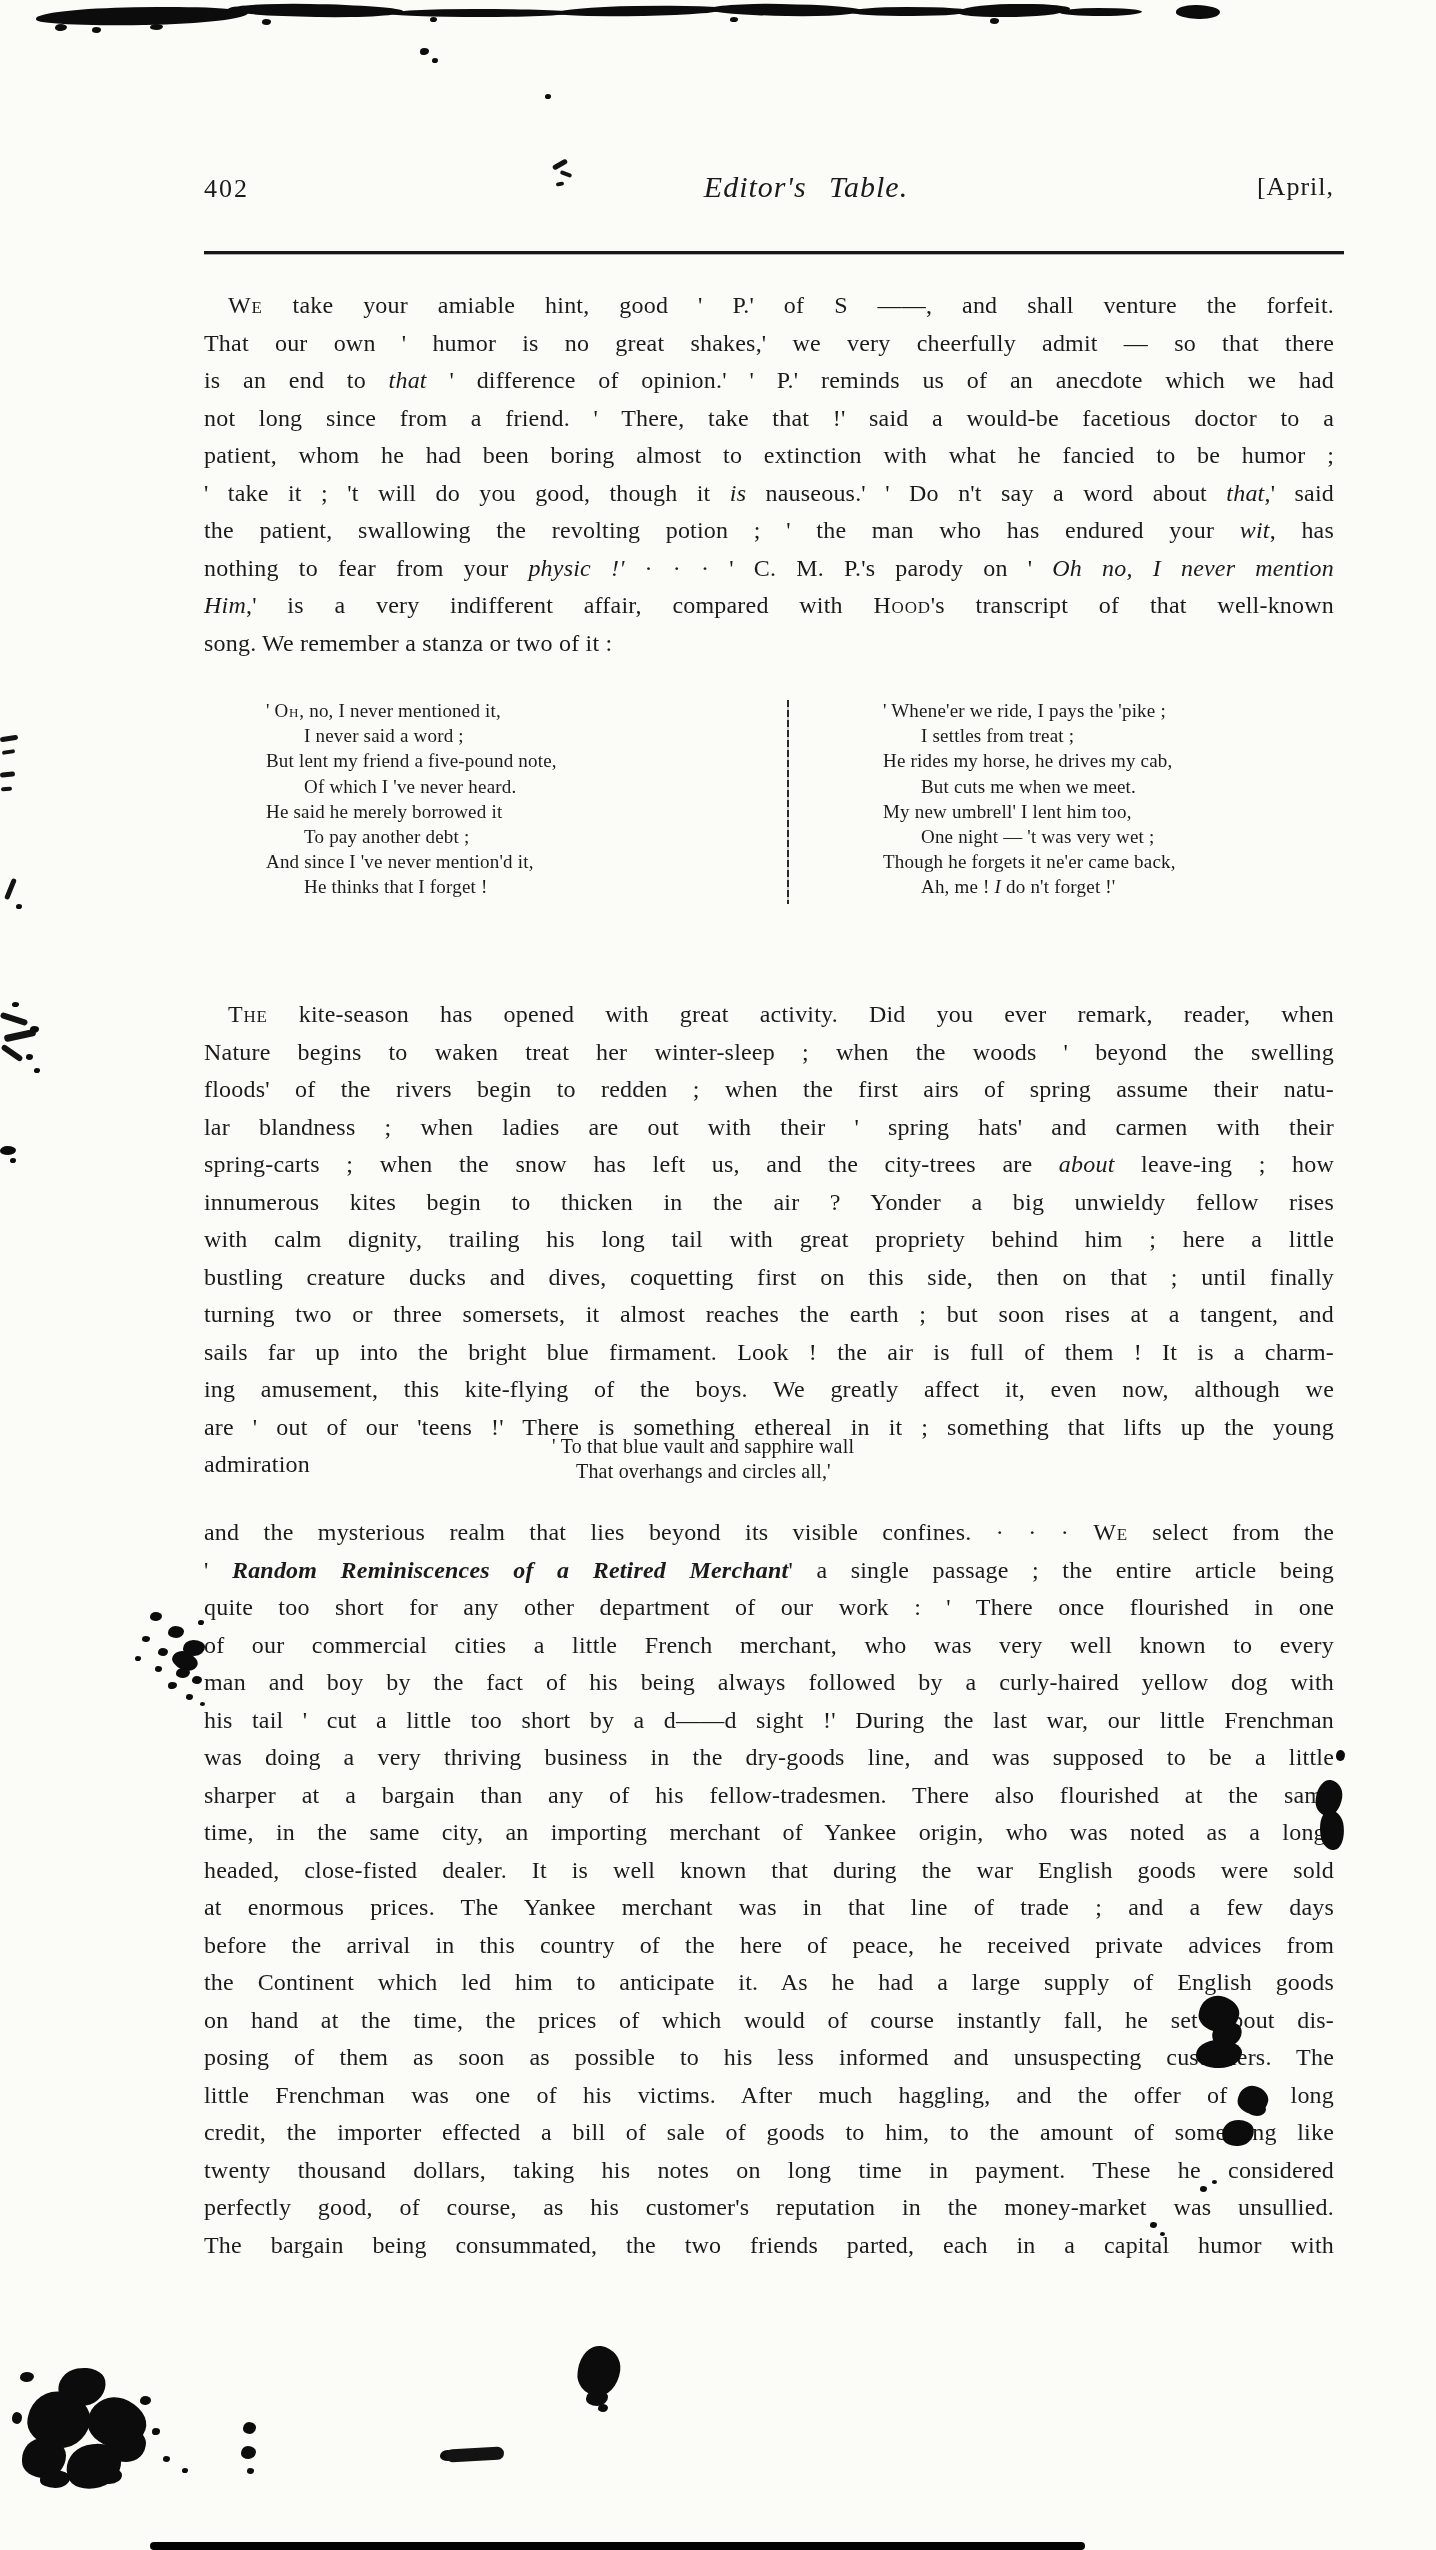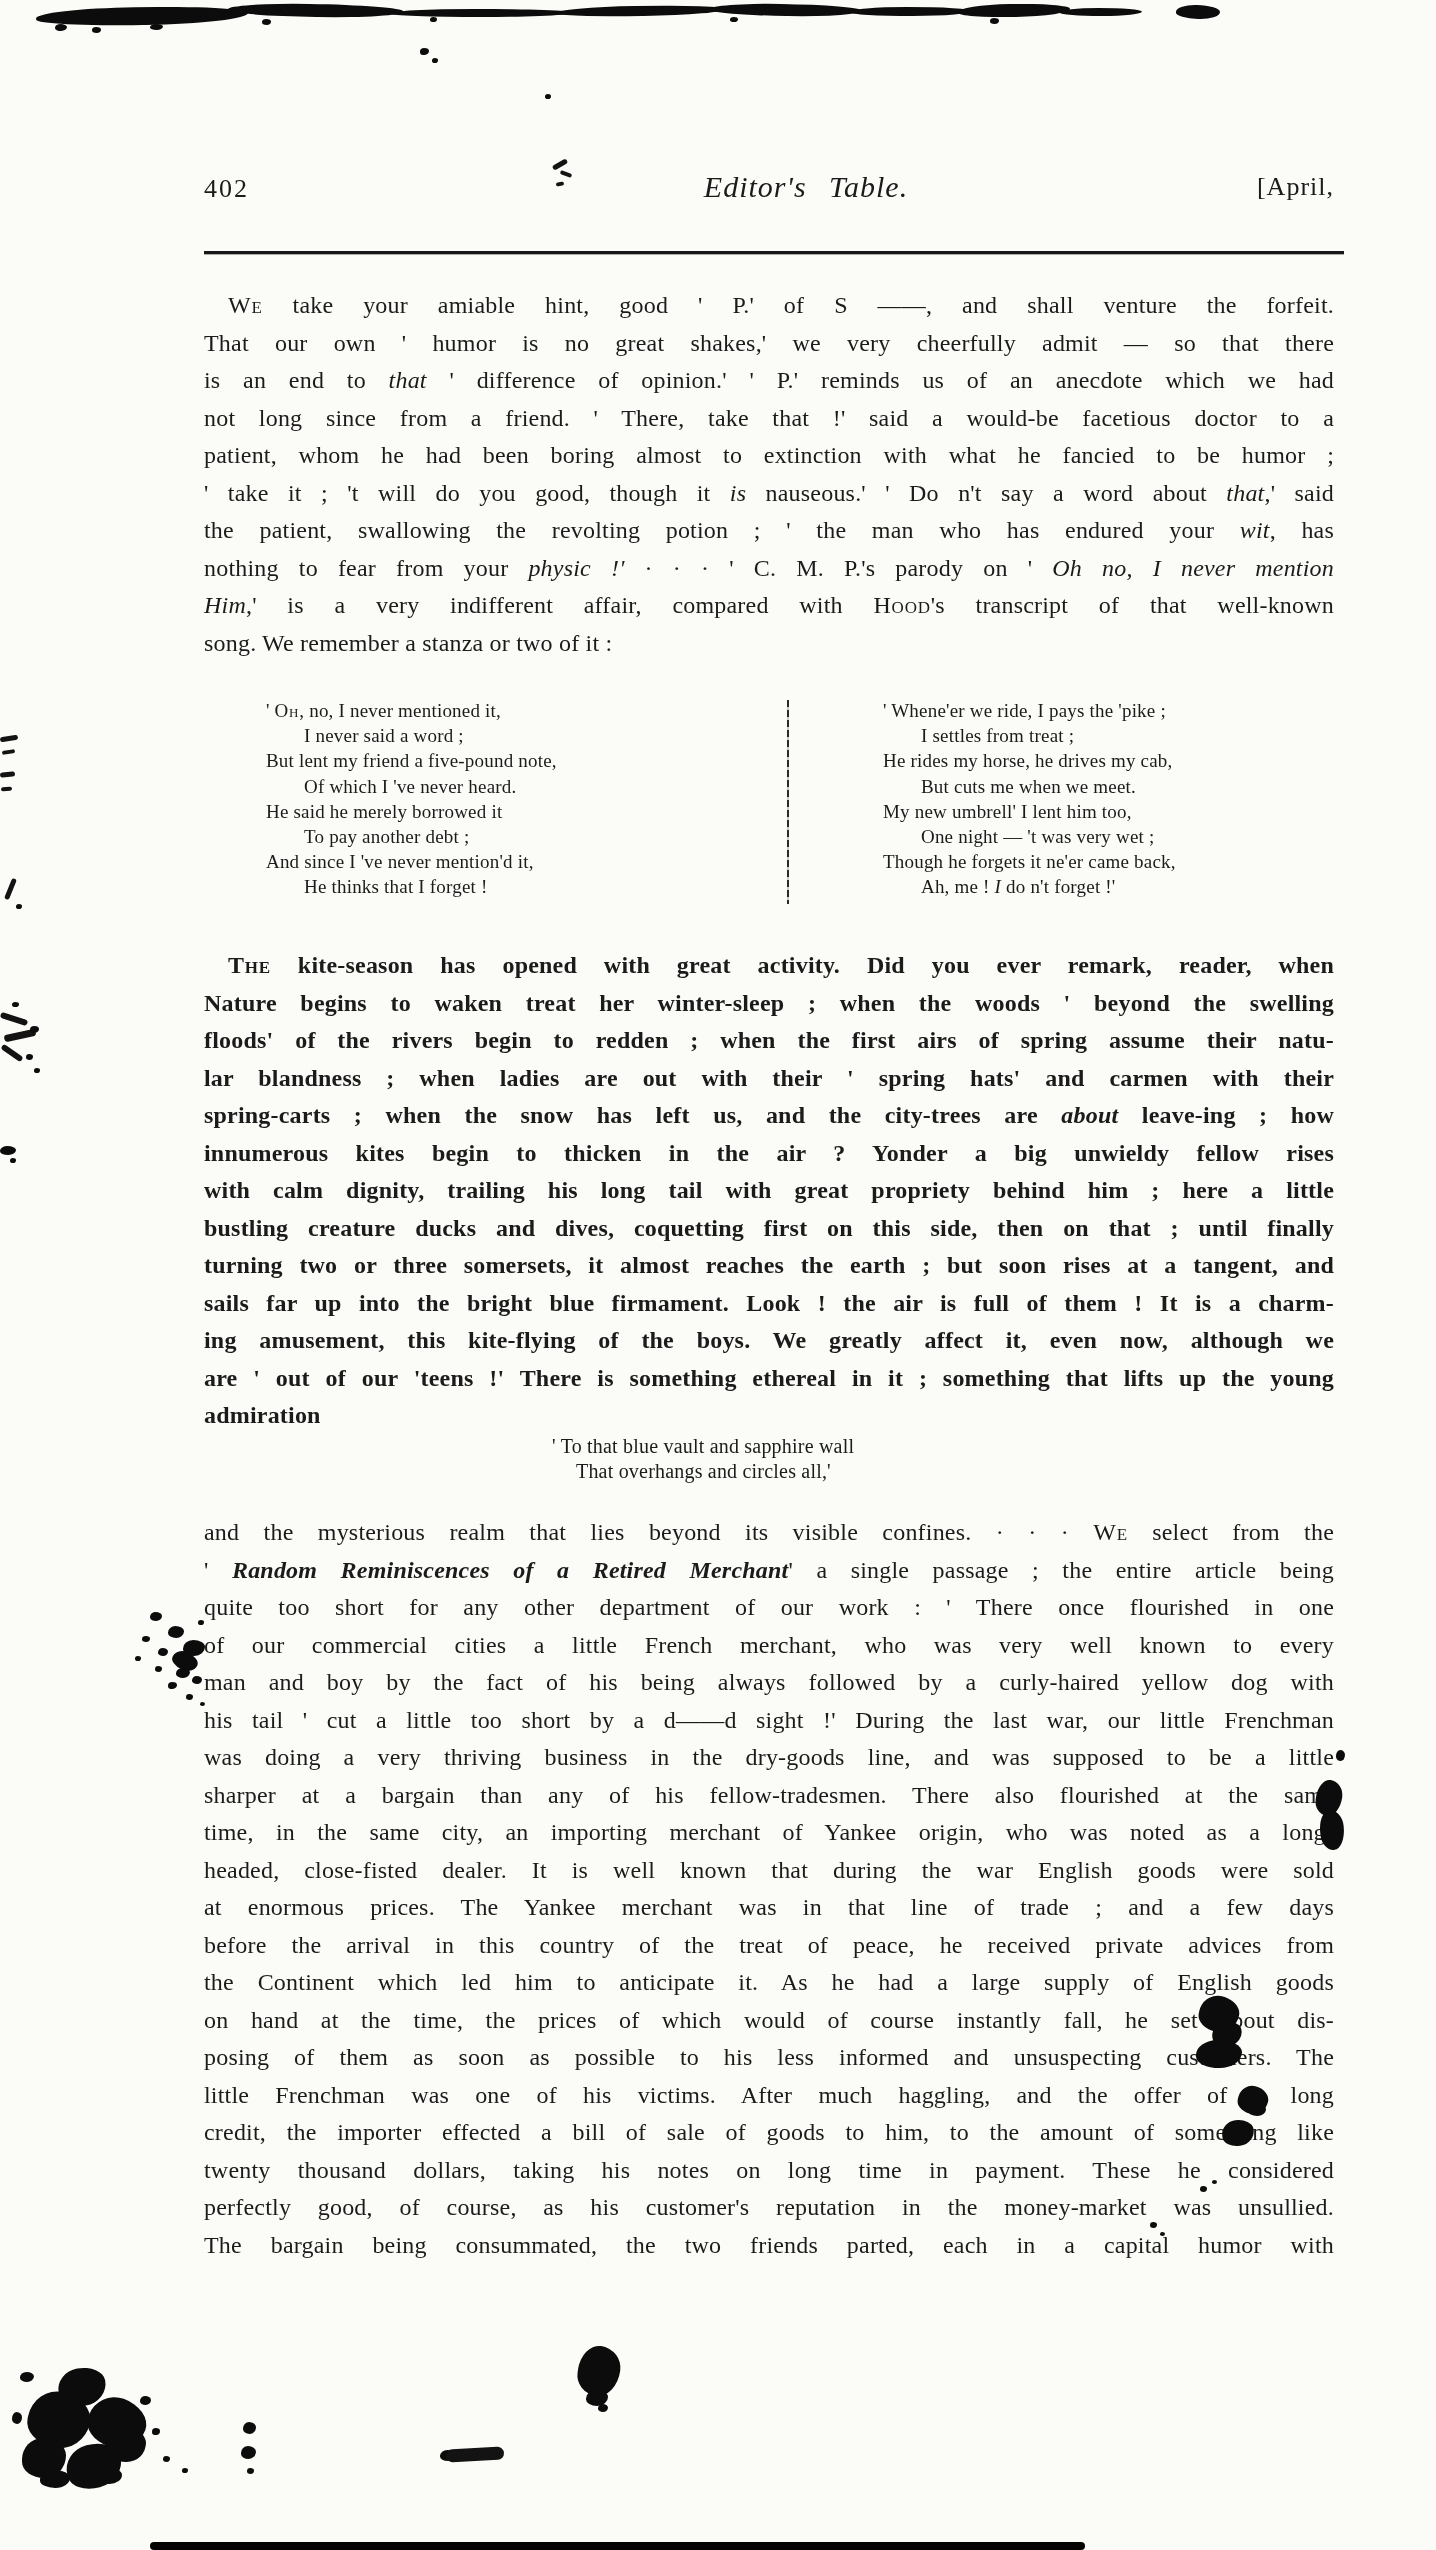--- a/index.html
+++ b/index.html
@@ -79,21 +79,21 @@
       <div class="line">' Whene'er we ride, I pays the 'pike ;</div>
       <div class="line ind">I settles from treat ;</div>
       <div class="line">He rides my horse, he drives my cab,</div>
       <div class="line ind">But cuts me when we meet.</div>
       <div class="line">My new umbrell' I lent him too,</div>
       <div class="line ind">One night — 't was very wet ;</div>
       <div class="line">Though he forgets it ne'er came back,</div>
       <div class="line ind">Ah, me !  <span class="seg-i">I</span> do n't forget !'</div>
     </div>
 
-  <div class="tb body-text" style="top:947px;font-weight:bold;">
+  <div class="tb body-text" style="top:996px;">
       <div class="line just ind"><span class="seg-sc">The</span> kite-season has opened with great activity.  Did you ever remark, reader, when</div>
       <div class="line just">Nature begins to waken treat her winter-sleep ; when the woods ' beyond the swelling</div>
       <div class="line just">floods' of the rivers begin to redden ; when the first airs of spring assume their natu-</div>
       <div class="line just">lar blandness ; when ladies are out with their ' spring hats' and carmen with their</div>
       <div class="line just">spring-carts ; when the snow has left us, and the city-trees are <span class="seg-i">about</span> leave-ing ; how</div>
       <div class="line just">innumerous kites begin to thicken in the air ?  Yonder a big unwieldy fellow rises</div>
       <div class="line just">with calm dignity, trailing his long tail with great propriety behind him ; here a little</div>
       <div class="line just">bustling creature ducks and dives, coquetting first on this side, then on that ; until finally</div>
       <div class="line just">turning two or three somersets, it almost reaches the earth ; but soon rises at a tangent, and</div>
       <div class="line just">sails far up into the bright blue firmament.  Look ! the air is full of them !  It is a charm-</div>
@@ -112,21 +112,21 @@
       <div class="line just">' <span class="seg-bi">Random Reminiscences of a Retired Merchant</span>' a single passage ; the entire article being</div>
       <div class="line just">quite too short for any other department of our work :  ' There once flourished in one</div>
       <div class="line just">of our commercial cities a little French merchant, who was very well known to every</div>
       <div class="line just">man and boy by the fact of his being always followed  by a curly-haired yellow dog with</div>
       <div class="line just">his tail ' cut a little too short by a d——d sight !'  During the last war, our little Frenchman</div>
       <div class="line just">was doing a very thriving business in the dry-goods line, and was supposed to be a little</div>
       <div class="line just">sharper at a bargain than any of his fellow-tradesmen.  There also flourished at the same</div>
       <div class="line just">time, in the same city, an importing merchant of Yankee origin, who was noted as a long-</div>
       <div class="line just">headed, close-fisted dealer.  It is well known that during the war English goods were sold</div>
       <div class="line just">at enormous prices.  The Yankee merchant was in that line of trade ; and a few days</div>
-      <div class="line just">before the arrival in this country of the treat of peace, he received private advices from</div>
+      <div class="line just">before the arrival in this country of the here of peace, he received private advices from</div>
       <div class="line just">the Continent which led him to anticipate it.  As he had a large supply of English goods</div>
       <div class="line just">on hand at the time, the prices of which would of course instantly fall, he set about dis-</div>
       <div class="line just">posing of them as soon as possible to his less informed and unsuspecting customers.  The</div>
       <div class="line just">little Frenchman was one of his victims.  After much haggling, and the offer of a long</div>
       <div class="line just">credit, the importer effected a bill of sale of goods to him, to the amount of something like</div>
       <div class="line just">twenty thousand dollars, taking his notes on long time in payment.  These he considered</div>
       <div class="line just">perfectly good, of course, as his customer's reputation in the money-market was unsullied.</div>
       <div class="line just">The bargain being consummated, the two friends parted, each in a capital humor with</div>
     </div>
 

